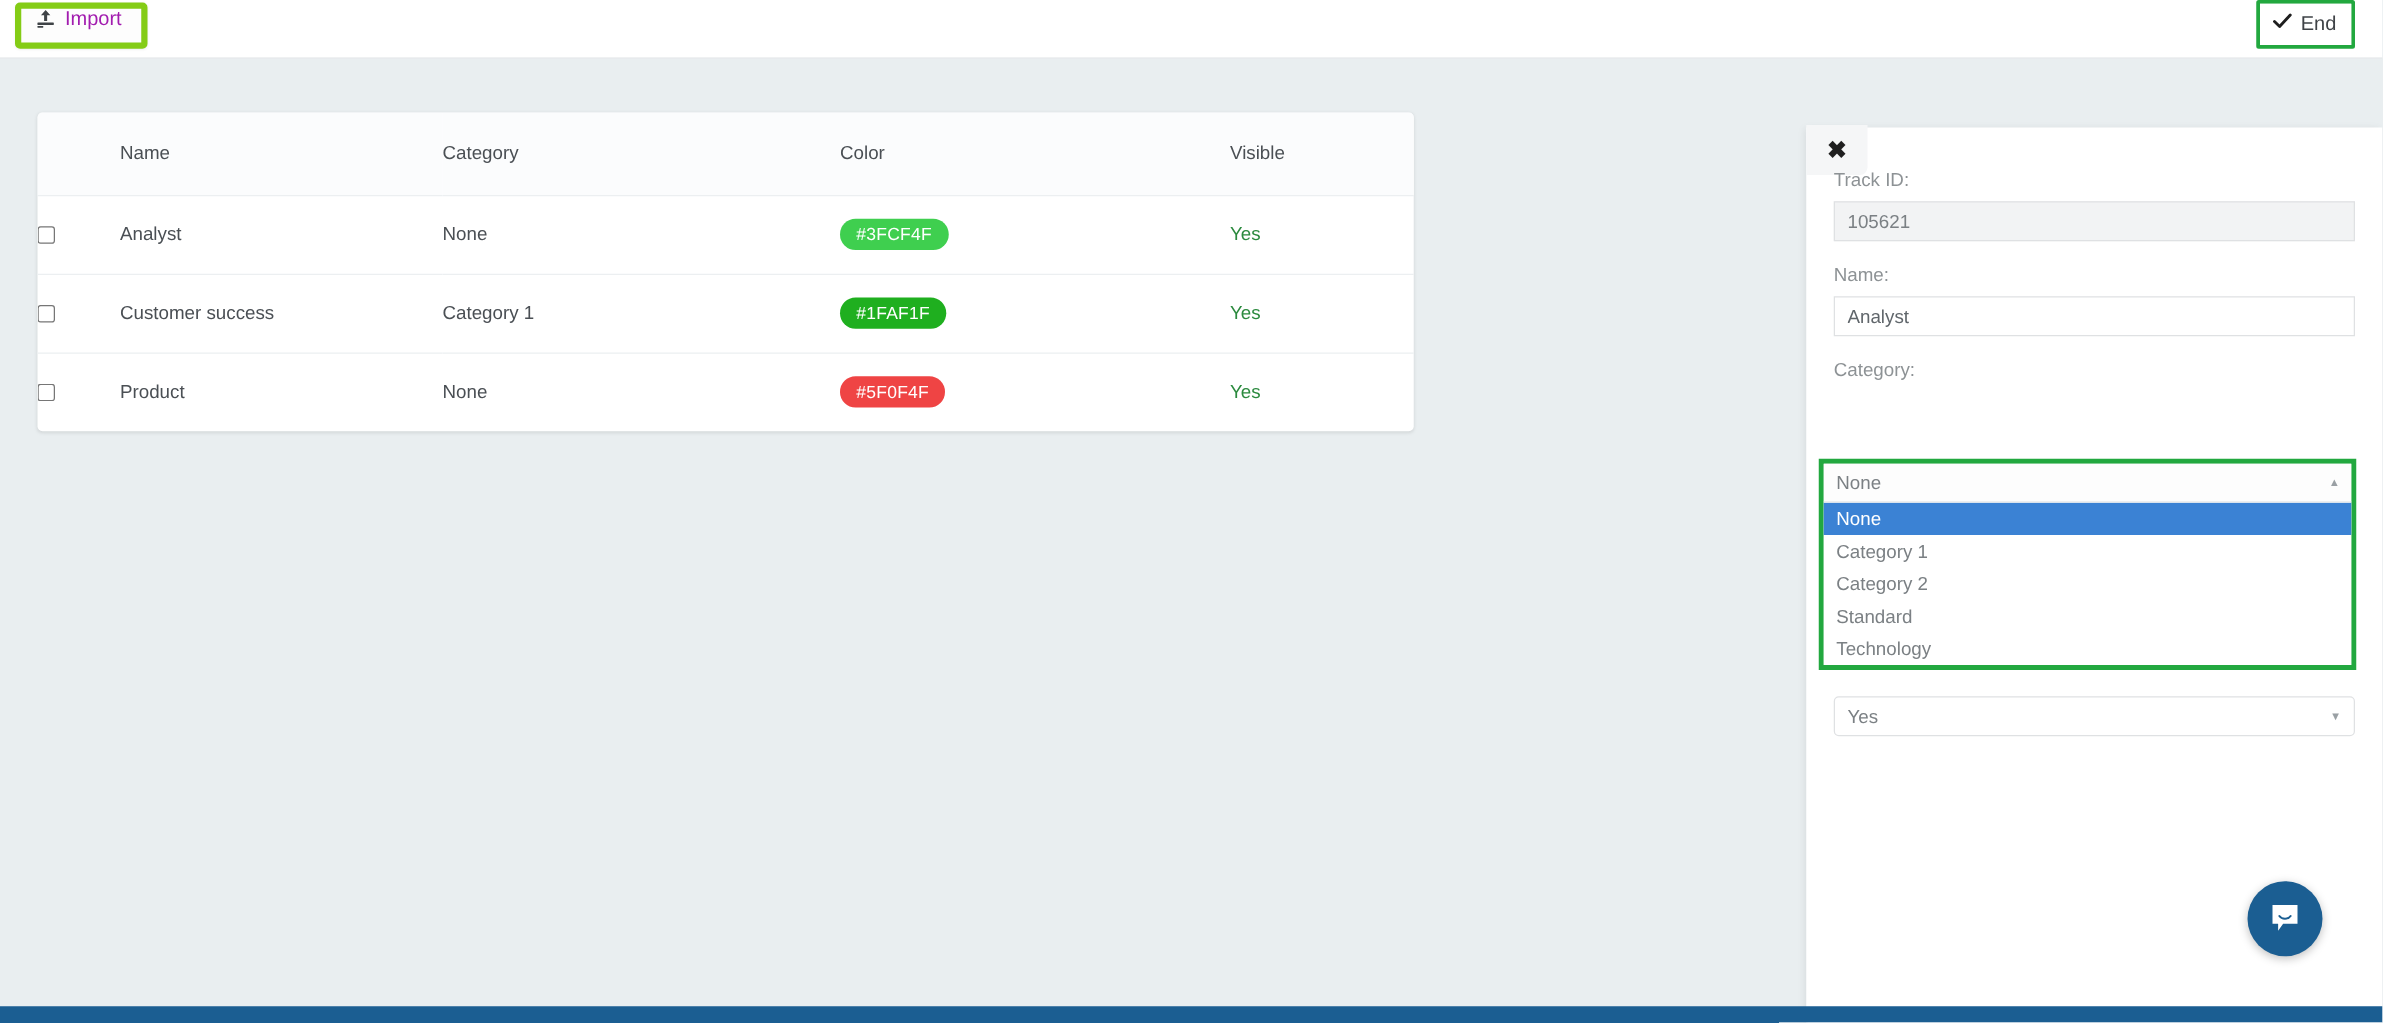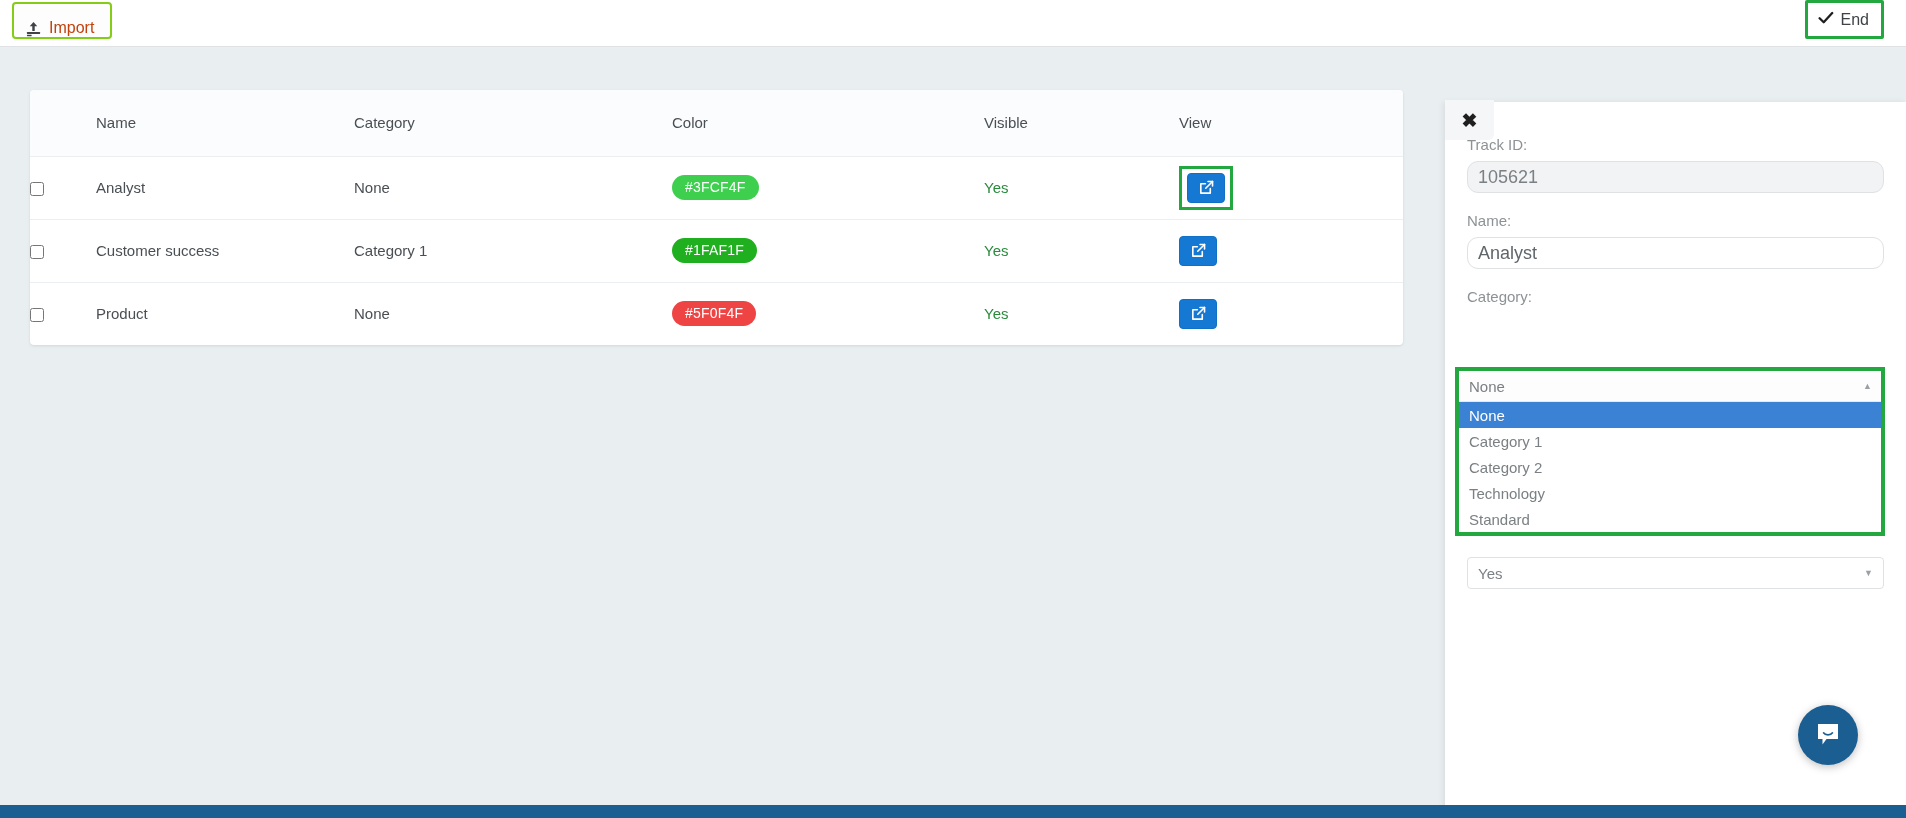--- a/index.html
+++ b/index.html
@@ -27,28 +27,28 @@
     border-bottom: 1px solid #dfe3e6;
     box-sizing: border-box;
   }
   .import-btn {
     position: absolute;
     left: 12px;
     top: 2px;
     height: 37px;
     padding: 0 16px 0 12px;
     display: flex;
-    align-items: flex-end;
+    align-items: flex-start;
     gap: 8px;
     background: #fdfdfd;
-    border: 2px solid #84cc16;
+    border: 5px solid #84cc16;
     border-radius: 4px;
     box-shadow: 0 1px 2px rgba(0,0,0,.06);
     font-size: 16px;
-    color: #c2410c;
+    color: #a21caf;
     cursor: pointer;
     box-sizing: border-box;
   }
   .import-btn svg { display:block; }
 
   .end-wrap {
     position: absolute;
     right: 22px;
     top: 0px;
     border: 3px solid #22a83f;
@@ -77,21 +77,21 @@
     width: 1906px;
     height: 750px;
     background: #e9eef0;
   }
 
   
   .table-card {
     position: absolute;
     left: 30px;
     top: 43px;
-    width: 1373px;
+    width: 1101px;
     background: #ffffff;
     border-radius: 4px;
     box-shadow: 0 1px 3px rgba(0,0,0,.10);
     overflow: hidden;
   }
   table.data-table {
     width: 100%;
     border-collapse: collapse;
     table-layout: fixed;
   }
@@ -207,23 +207,23 @@
     margin-bottom: 8px;
     margin-top: 19px;
   }
   .field-label.first { margin-top: 0; }
   .text-field {
     width: 100%;
     height: 32px;
     box-sizing: border-box;
     padding: 0 10px;
     border: 1px solid #dfe1e3;
-    border-radius: 11px;
-    background: #ffffff;
-    font-size: 18px;
+    border-radius: 0;
+    background: #ffffff;
+    font-size: 15px;
     color: #60666b;
     font-family: "Liberation Sans", sans-serif;
   }
   .text-field.disabled {
     background: #f2f3f4;
     color: #7b8084;
   }
 
   
   .select-box {
@@ -455,22 +455,22 @@
 
   <div class="dropdown-hl">
     <div class="dropdown-head">
       <span>None</span>
       <span class="caret">▲</span>
     </div>
     <ul class="dropdown-list" id="category-options">
         <li class="selected">None</li>
         <li>Category 1</li>
         <li>Category 2</li>
+        <li>Standard</li>
         <li>Technology</li>
-        <li>Standard</li>
       </ul>
   </div>
 
   <div class="chat-bubble">
     <span>
       <svg width="28" height="28" viewBox="0 0 28 28">
         <path d="M4 4 H24 V19 H12.5 L8.5 24.5 V19 H4 Z" fill="#ffffff"></path>
         <path d="M9.5 12.8 C11.3 15.6 16.7 15.6 18.5 12.8" stroke="#1b5e92" stroke-width="1.6" fill="none" stroke-linecap="round"></path>
       </svg>
     </span>

